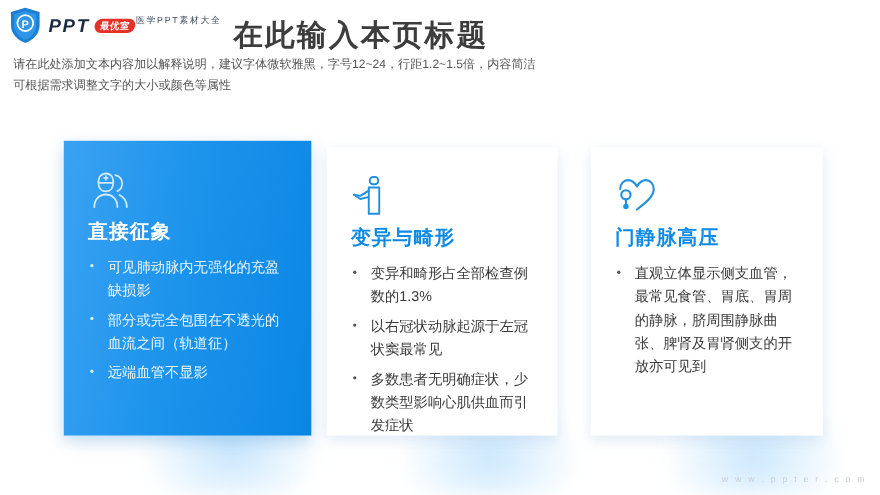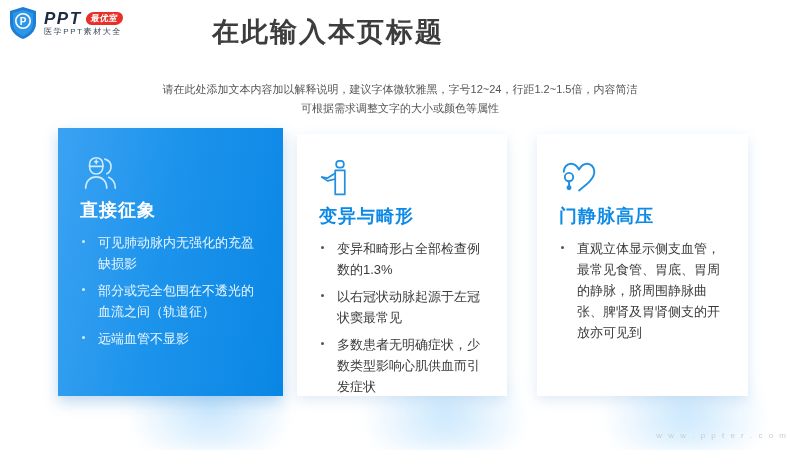--- a/index.html
+++ b/index.html
@@ -17,43 +17,43 @@
       radial-gradient(ellipse 120px 90px at 170px 260px, rgba(120,195,250,.40), rgba(120,195,250,0) 70%),
       radial-gradient(ellipse 120px 90px at 405px 265px, rgba(120,195,250,.38), rgba(120,195,250,0) 70%),
       radial-gradient(ellipse 120px 90px at 645px 265px, rgba(120,195,250,.38), rgba(120,195,250,0) 70%);
     filter:blur(6px);
     pointer-events:none;
   }
 
   
   .logo{ position:absolute; left:8px; top:6px; display:flex; align-items:center; gap:6px; }
   .logo-shield{ width:30px; height:34px; flex:none; }
-  .logo-text{ display:flex; flex-direction:column; gap:1px; }
+  .logo-text{ display:flex; flex-direction:row; gap:1px;text-align:right; }
   .logo-row1{ display:flex; align-items:center; gap:4px; }
   .logo-ppt{
     font-size:17px; font-weight:bold; font-style:italic; color:#1b2b44;
     letter-spacing:1.5px; line-height:1;
   }
   .logo-badge{
     background:#e8302a; color:#fff; font-size:8.5px; font-weight:bold;
     padding:2px 5px 2px 5px; border-radius:9px; line-height:1;
     letter-spacing:.5px; transform:skewX(-8deg);
   }
   .logo-sub{
     font-size:8px; color:#3b4a5e; letter-spacing:1.6px; line-height:1;
   }
 
   
   .page-title{
     position:absolute; top:14px; left:0; width:656px; text-align:center;
     font-size:27px; font-weight:bold; color:#3d3d3d; letter-spacing:2px;
   }
   .subtitle{
-    position:absolute; top:80px; left:0; width:800px; text-align:center;
-    font-size:11px; color:#555; line-height:1.75;
+    position:absolute; top:50px; left:0; width:800px; text-align:left;
+    font-size:11px; color:#555; line-height:1.75;padding-left:12px;
   }
 
   
   .cards{ position:absolute; left:0; top:0; width:800px; height:450px; }
   .card{ position:absolute; padding:24px 20px 0 22px; }
 
   .card-1{
     left:58px; top:128px; width:225px; height:268px;
     background:linear-gradient(100deg,#3ba2f2 0%,#1d94ec 45%,#0986e4 100%);
     box-shadow:0 6px 14px rgba(20,120,200,.28);

